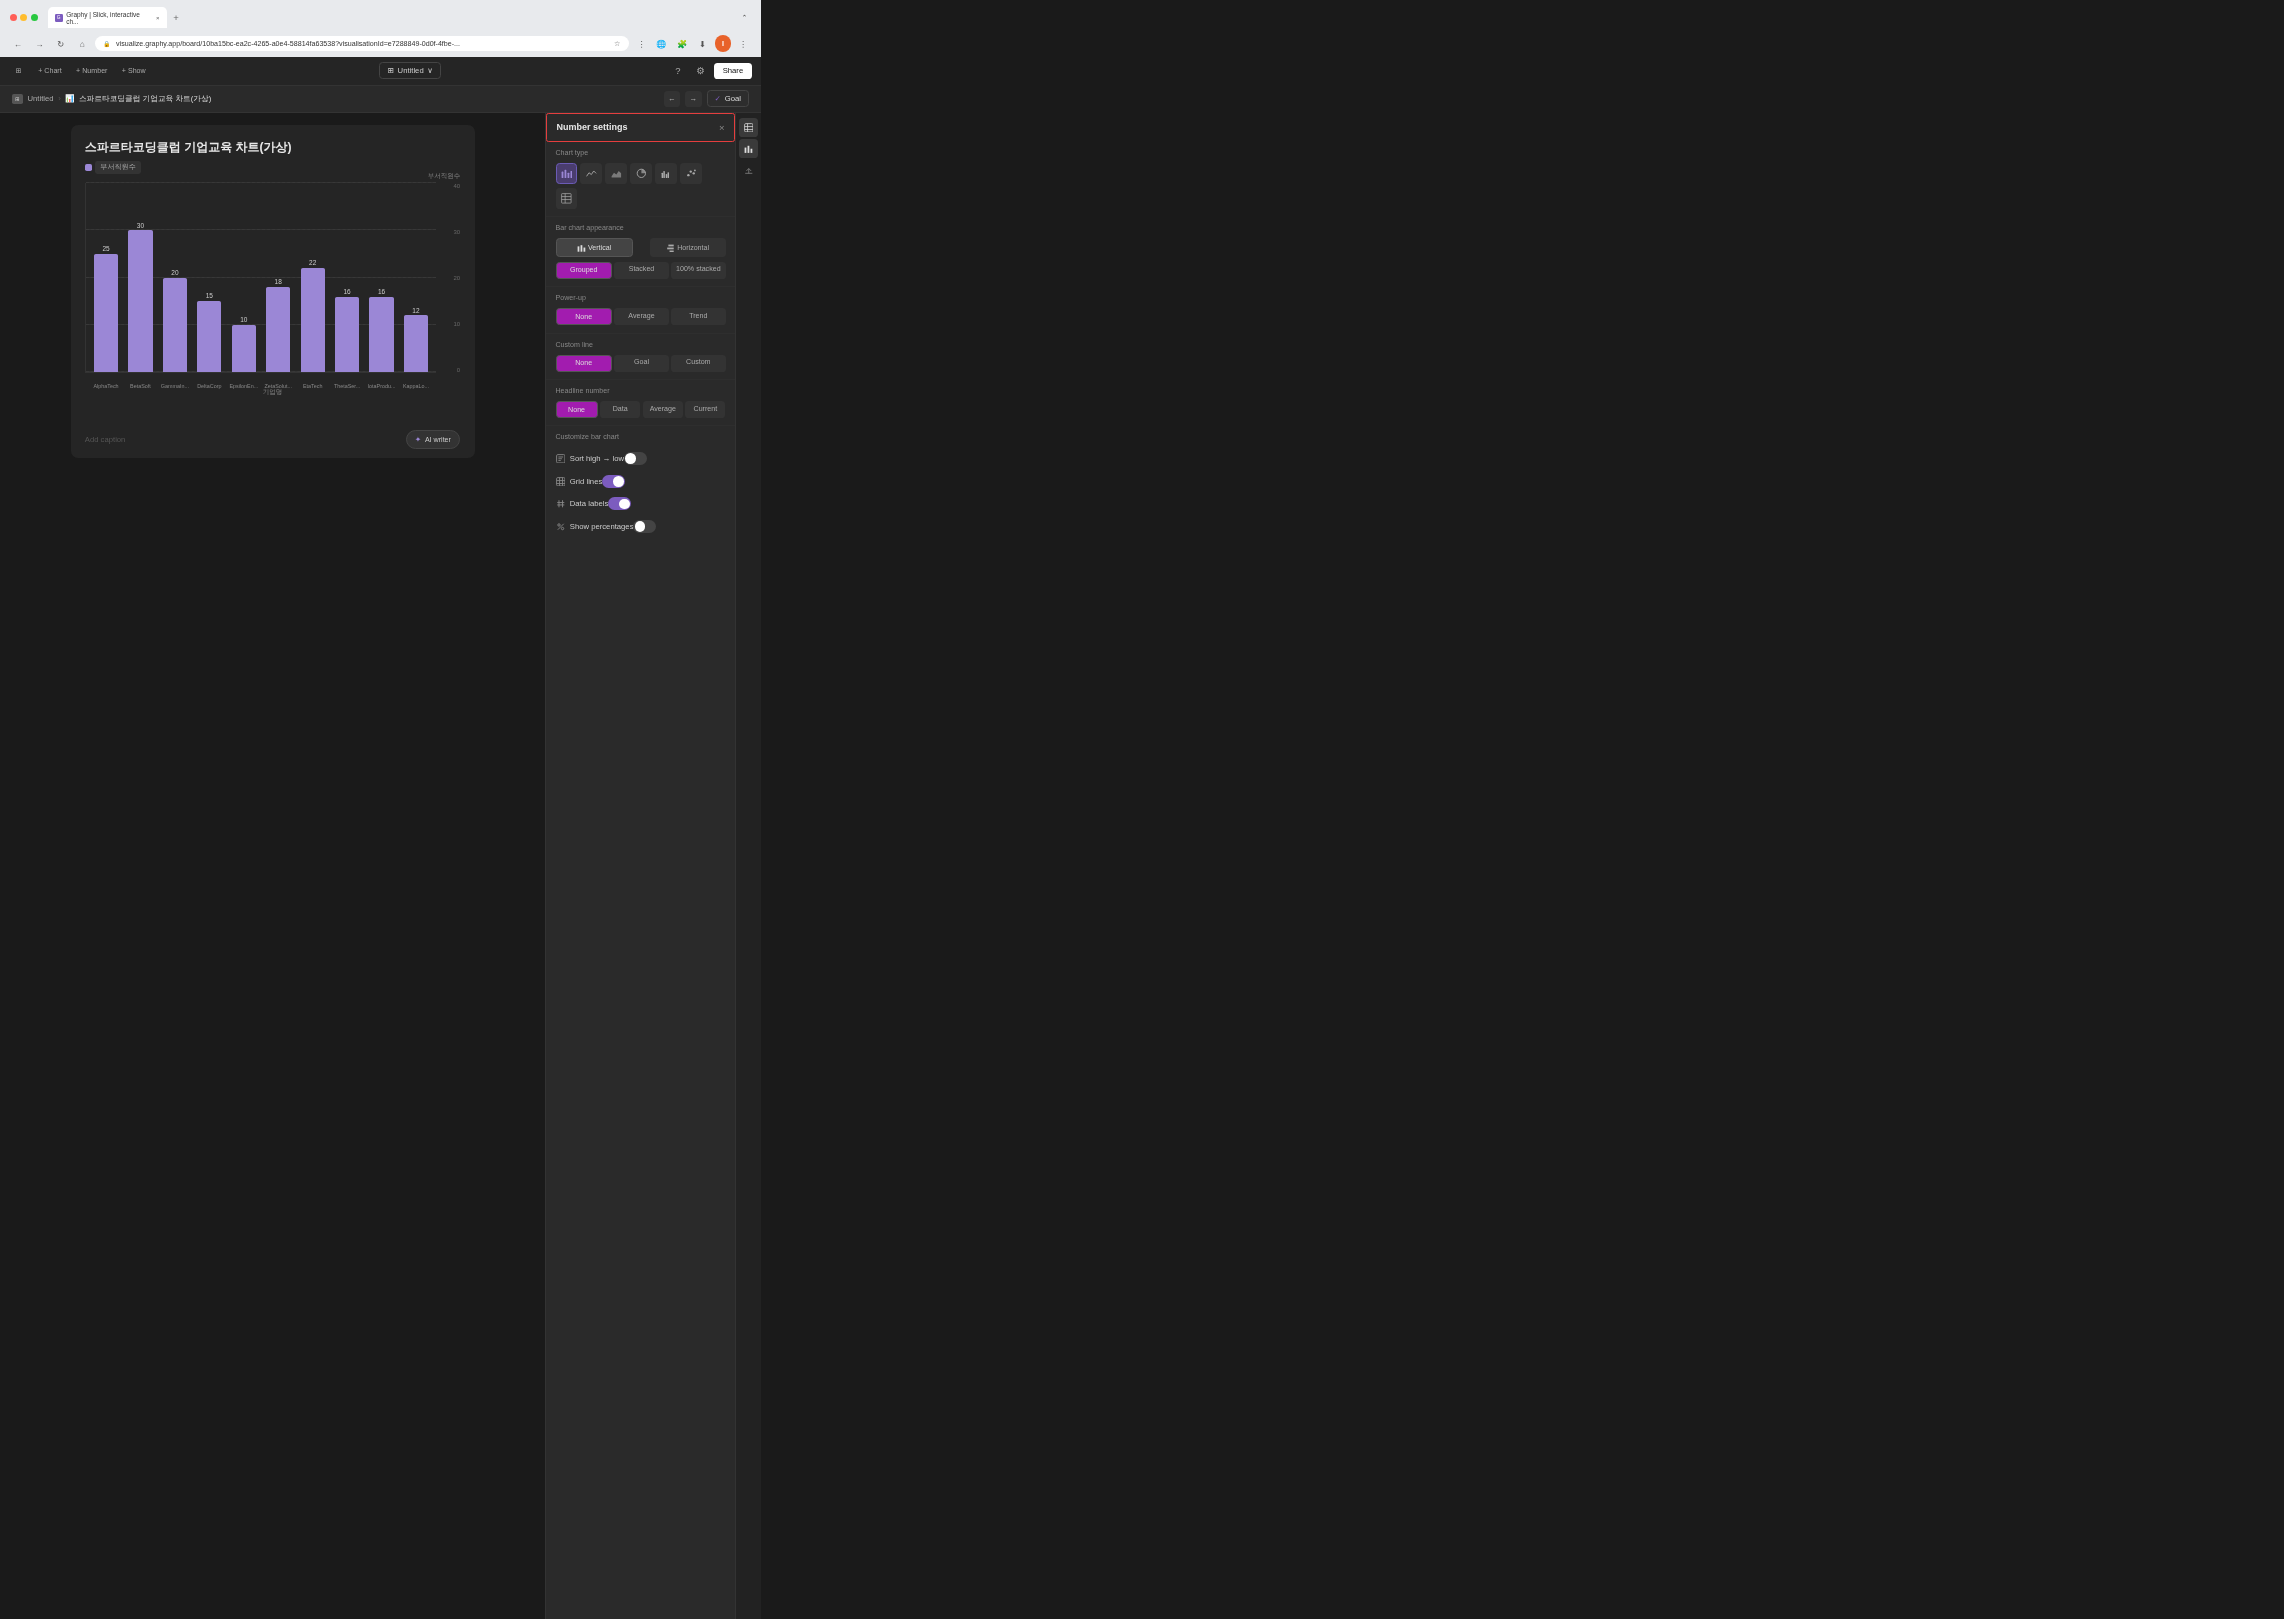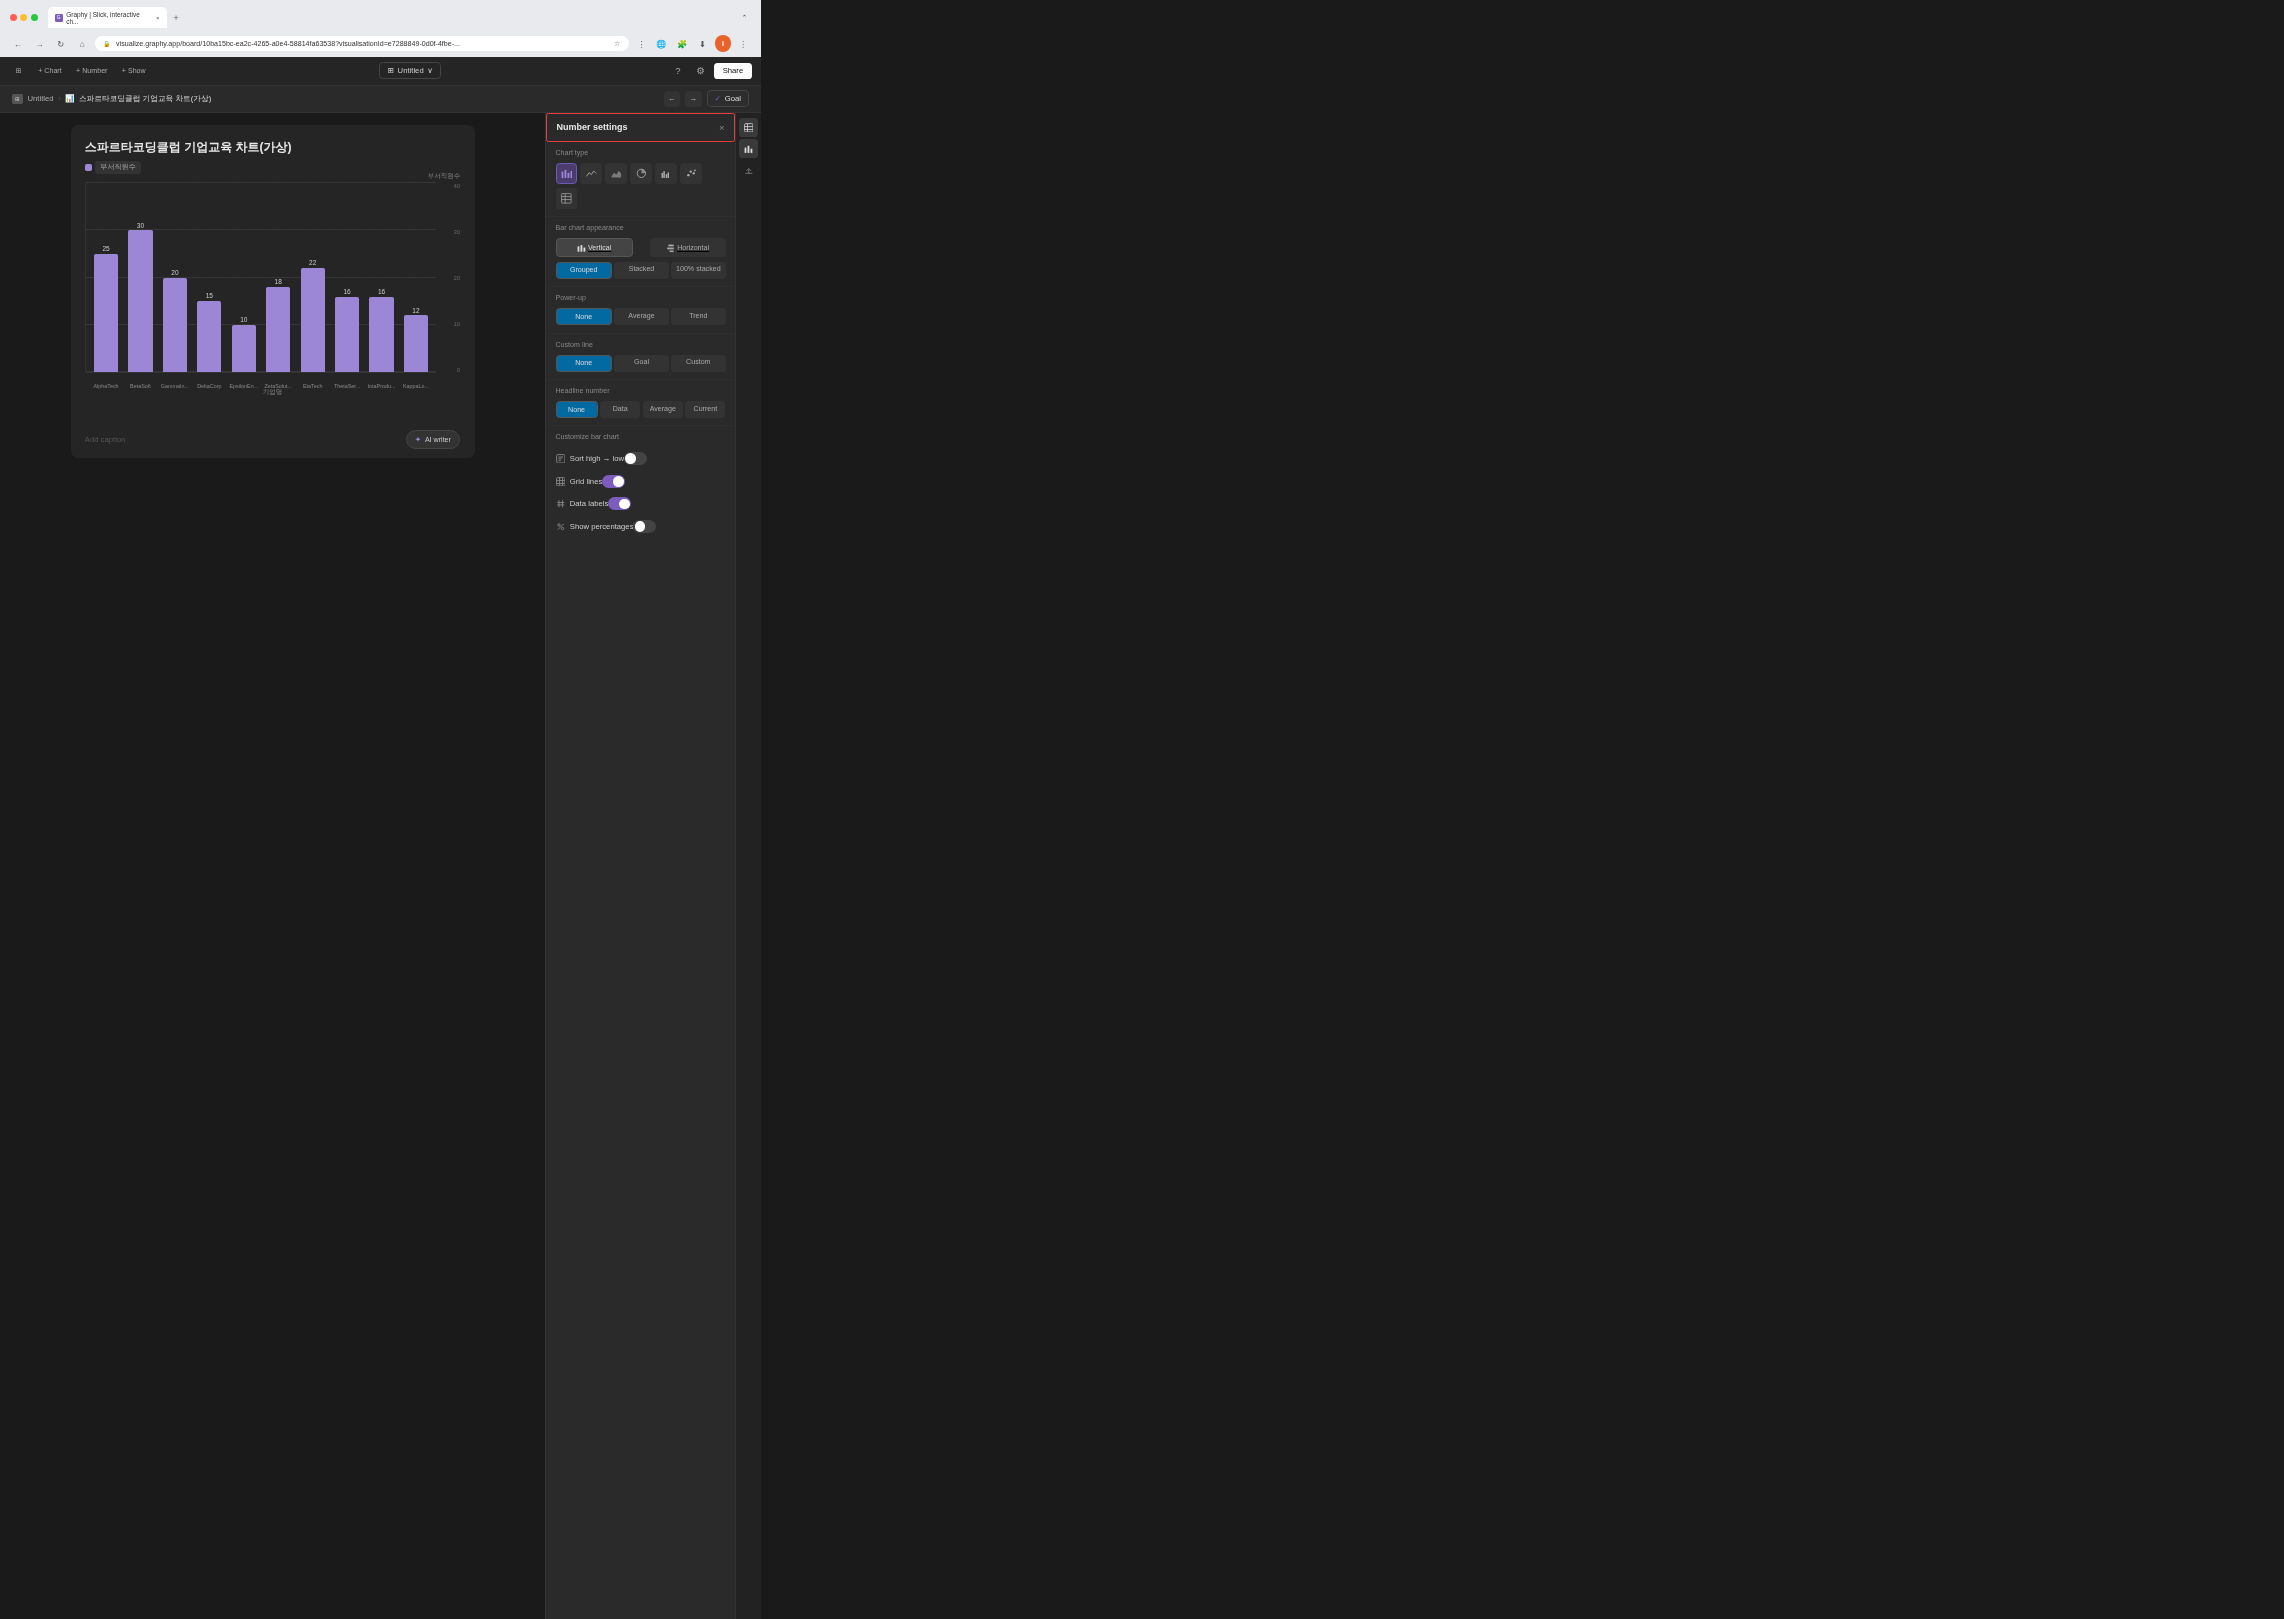--- a/index.html
+++ b/index.html
@@ -485,21 +485,20 @@
     .chart-type-btn.active {
       background: #4a3d6e;
       color: #9b87d6;
       border: 0.6px solid #6b5bb5;
     }
 
     
     .toggle-group {
       display: flex;
       gap: 17px;
-      text-decoration: underline;
     }
     .toggle-btn {
       flex: 1;
       padding: 4.2px 6px;
       background: #333;
       border-radius: 3.6px;
       color: #aaa;
       font-size: 7.1px;
       cursor: pointer;
       text-align: center;
@@ -523,21 +522,21 @@
       flex: 1;
       padding: 3.6px 4.8px;
       background: #333;
       border-radius: 3.6px;
       color: #aaa;
       font-size: 7.1px;
       cursor: pointer;
       text-align: center;
     }
     .option-btn.active {
-      background: #0369a1;
+      background: #a21caf;
       color: #ddd;
       border: 0.6px solid #555;
     }
 
     
     .toggle-row {
       display: flex;
       align-items: center;
       padding: 4.8px 0;
     }

